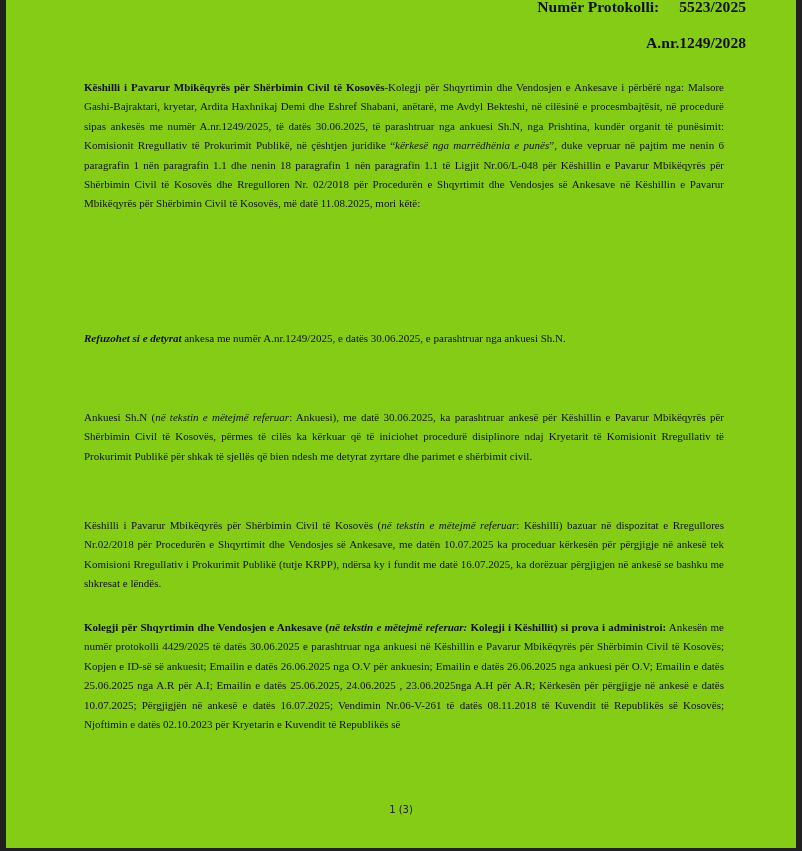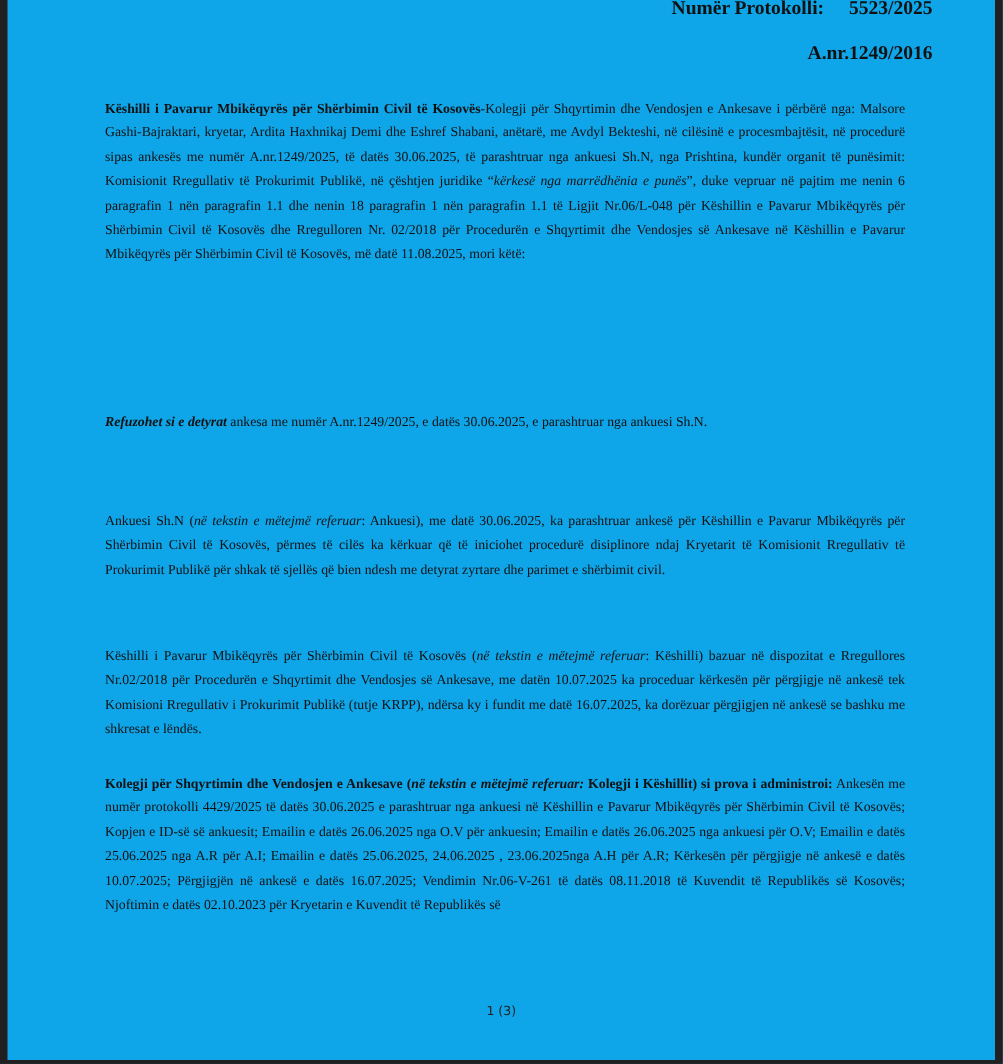--- a/index.html
+++ b/index.html
@@ -5,21 +5,21 @@
   html, body { margin: 0; padding: 0; }
   body {
     width: 802px; height: 851px; overflow: hidden;
     background: #202020;
     font-family: "Liberation Serif", "DejaVu Serif", serif;
     color: #111;
   }
   .viewer { position: relative; width: 802px; height: 851px; background: #202020; }
   .page {
     position: absolute; left: 6px; top: 0; width: 790px; height: 848px;
-    background: #0ea5e9; overflow: hidden;
+    background: #84cc16; overflow: hidden;
   }
   .content { position: absolute; left: 78px; width: 640px; }
   .hdr {
     position: absolute; right: 50px; font-weight: bold; font-size: 15.6px;
     text-align: right; white-space: nowrap;
   }
   .hdr .gap { display: inline-block; width: 20px; }
   p {
     margin: 0; font-size: 11px; line-height: 19.4px; text-align: justify;
     text-align-last: left;
@@ -37,21 +37,21 @@
 </style>
 </head>
 <body>
 
 <div class="viewer">
   <div class="page">
 
     <div class="hdr" style="top:-2px;">
       <span>Numër Protokolli:</span><span class="gap"></span><span>5523/2025</span>
     </div>
-    <div class="hdr" style="top:34px;">A.nr.1249/2016</div>
+    <div class="hdr" style="top:34px;">A.nr.1249/2028</div>
 
     <div class="content" style="top:78px;">
       <p><b>Këshilli i Pavarur Mbikëqyrës për Shërbimin Civil të Kosovës</b><span>-Kolegji për Shqyrtimin dhe Vendosjen e Ankesave i përbërë nga: Malsore Gashi-Bajraktari, kryetar, Ardita Haxhnikaj Demi dhe Eshref Shabani, anëtarë, me Avdyl Bekteshi, në cilësinë e procesmbajtësit, në procedurë sipas ankesës me numër A.nr.1249/2025, të datës 30.06.2025, të parashtruar nga ankuesi Sh.N, nga Prishtina, kundër organit të punësimit: Komisionit Rregullativ të Prokurimit Publikë, në çështjen juridike “</span><i>kërkesë nga marrëdhënia e punës</i><span>”, duke vepruar në pajtim me nenin 6 paragrafin 1 nën paragrafin 1.1 dhe nenin 18 paragrafin 1 nën paragrafin 1.1 të Ligjit Nr.06/L-048 për Këshillin e Pavarur Mbikëqyrës për Shërbimin Civil të Kosovës dhe Rregulloren Nr. 02/2018 për Procedurën e Shqyrtimit dhe Vendosjes së Ankesave në Këshillin e Pavarur Mbikëqyrës për Shërbimin Civil të Kosovës, më datë  11.08.2025, mori këtë:</span></p>
     </div>
 
 
     <div class="content" style="top:329px;">
       <p><b><i>Refuzohet si e detyrat</i></b><span> ankesa me numër A.nr.1249/2025, e datës 30.06.2025, e parashtruar nga ankuesi Sh.N.</span></p>
     </div>
 

